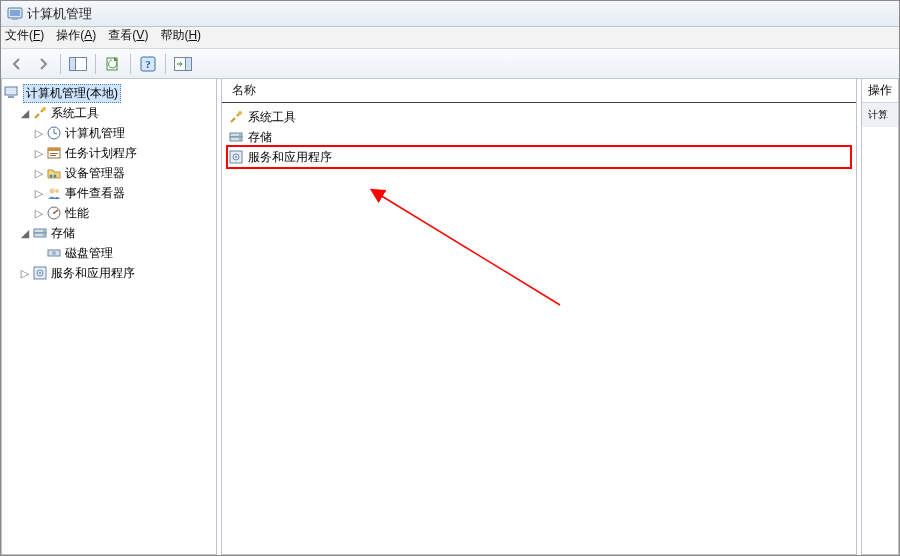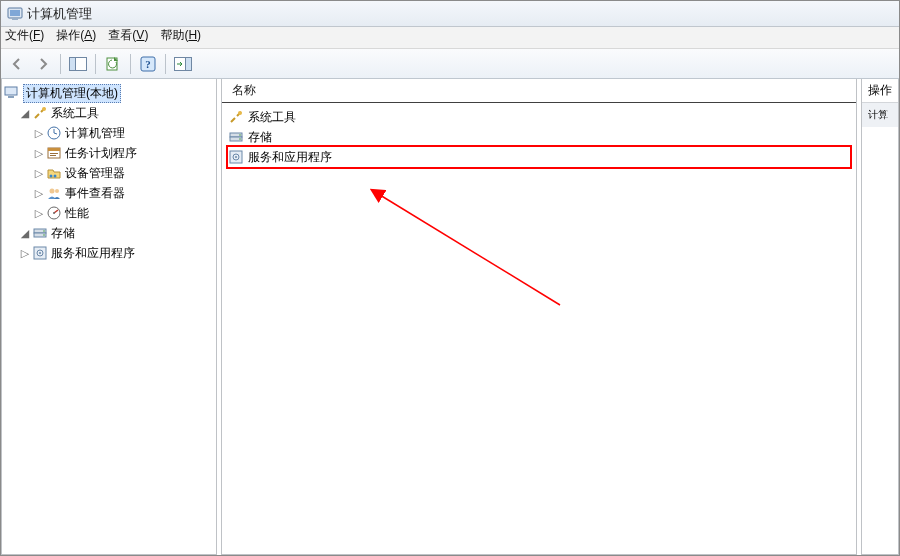--- a/index.html
+++ b/index.html
@@ -287,20 +287,30 @@
           <svg width="16" height="16" viewBox="0 0 16 16">
               <rect x="2" y="4" width="12" height="4" fill="#d6dee7" stroke="#6b88a8"></rect>
               <rect x="2" y="8" width="12" height="4" fill="#d6dee7" stroke="#6b88a8"></rect>
               <circle cx="12" cy="6" r="0.8" fill="#46a046"></circle>
               <circle cx="12" cy="10" r="0.8" fill="#46a046"></circle>
             </svg>
         </span>
         <span class="lbl">存储</span>
       </div>
 
+      <div class="node ind2">
+        <span class="tw"></span>
+        <span class="ic">
+          <svg width="16" height="16" viewBox="0 0 16 16">
+              <rect x="2" y="5" width="12" height="6" fill="#d6dee7" stroke="#6b88a8"></rect>
+              <circle cx="8" cy="8" r="2" fill="#9db3c9"></circle>
+            </svg>
+        </span>
+        <span class="lbl">磁盘管理</span>
+      </div>
 
       <div class="node ind1">
         <span class="tw">▷</span>
         <span class="ic">
           <svg width="16" height="16" viewBox="0 0 16 16">
               <rect x="2" y="2" width="12" height="12" fill="#e6edf5" stroke="#6b88a8"></rect>
               <circle cx="8" cy="8" r="3" fill="none" stroke="#6b88a8"></circle>
               <circle cx="8" cy="8" r="1" fill="#6b88a8"></circle>
             </svg>
         </span>

